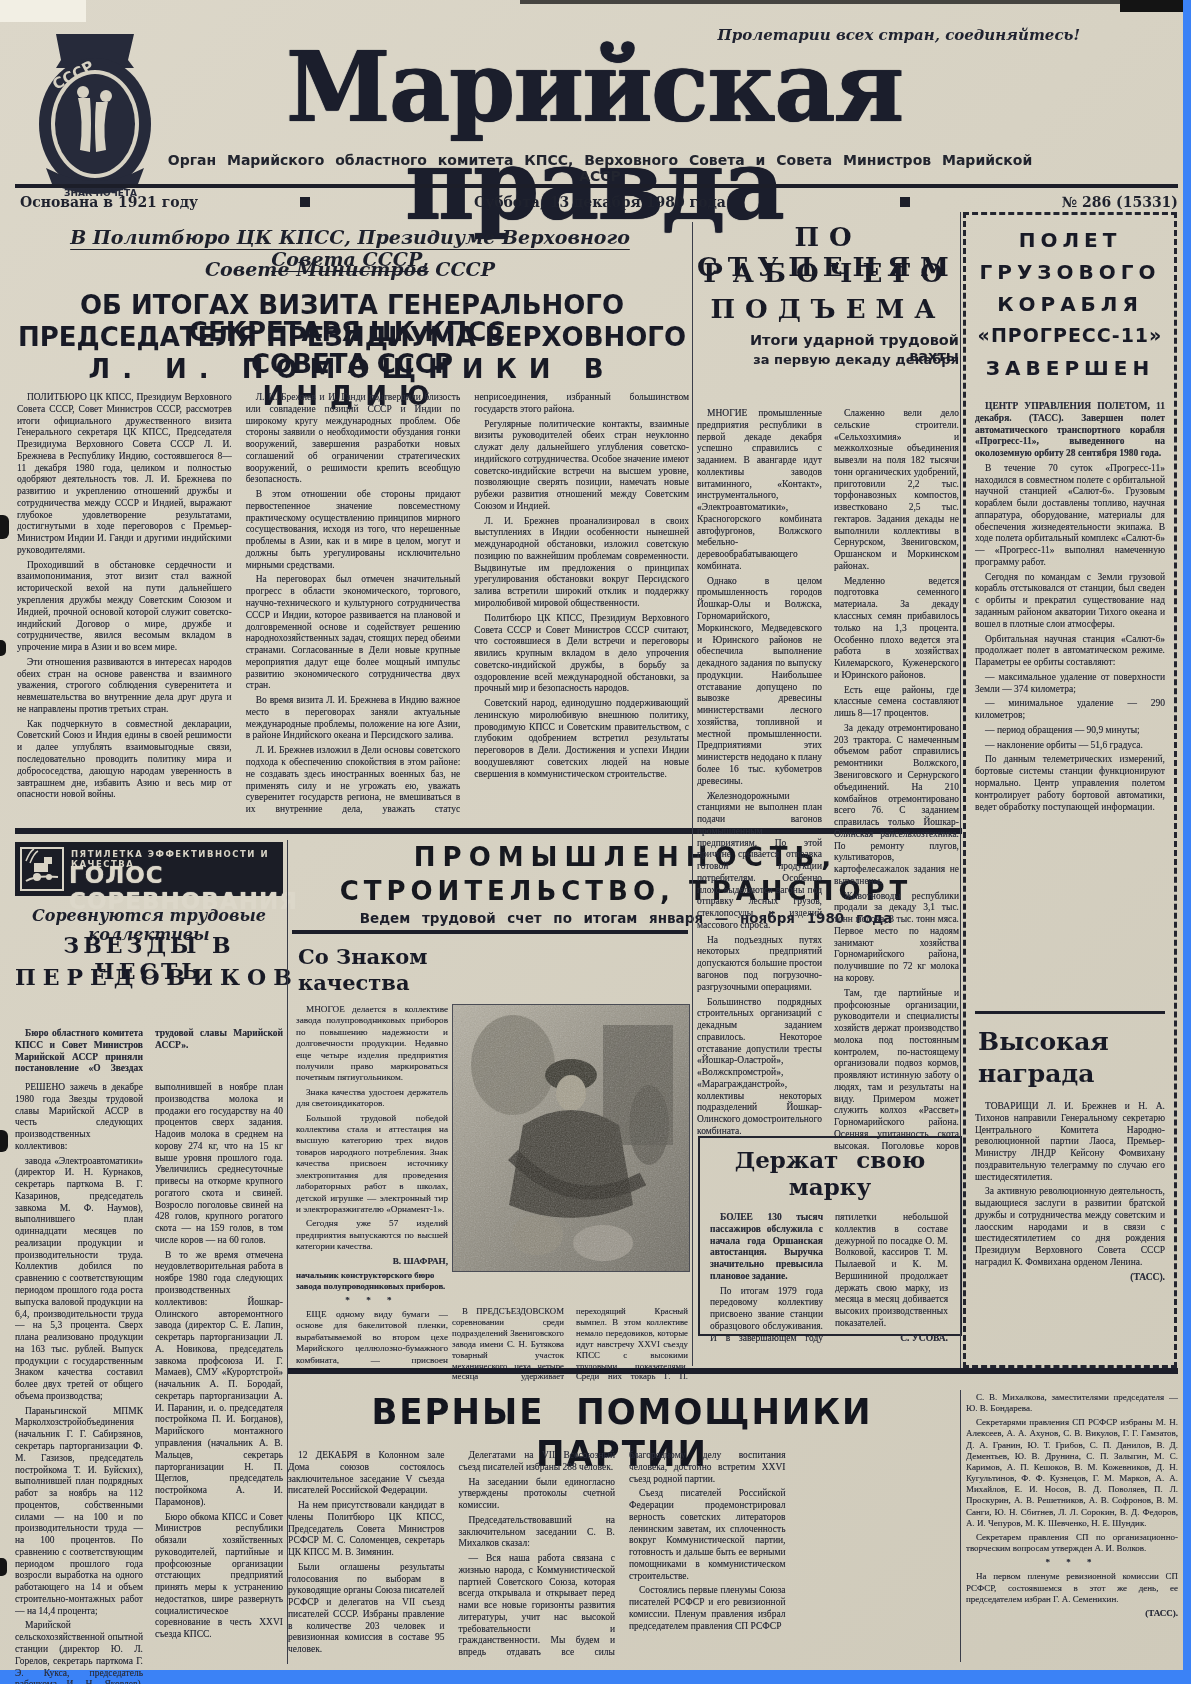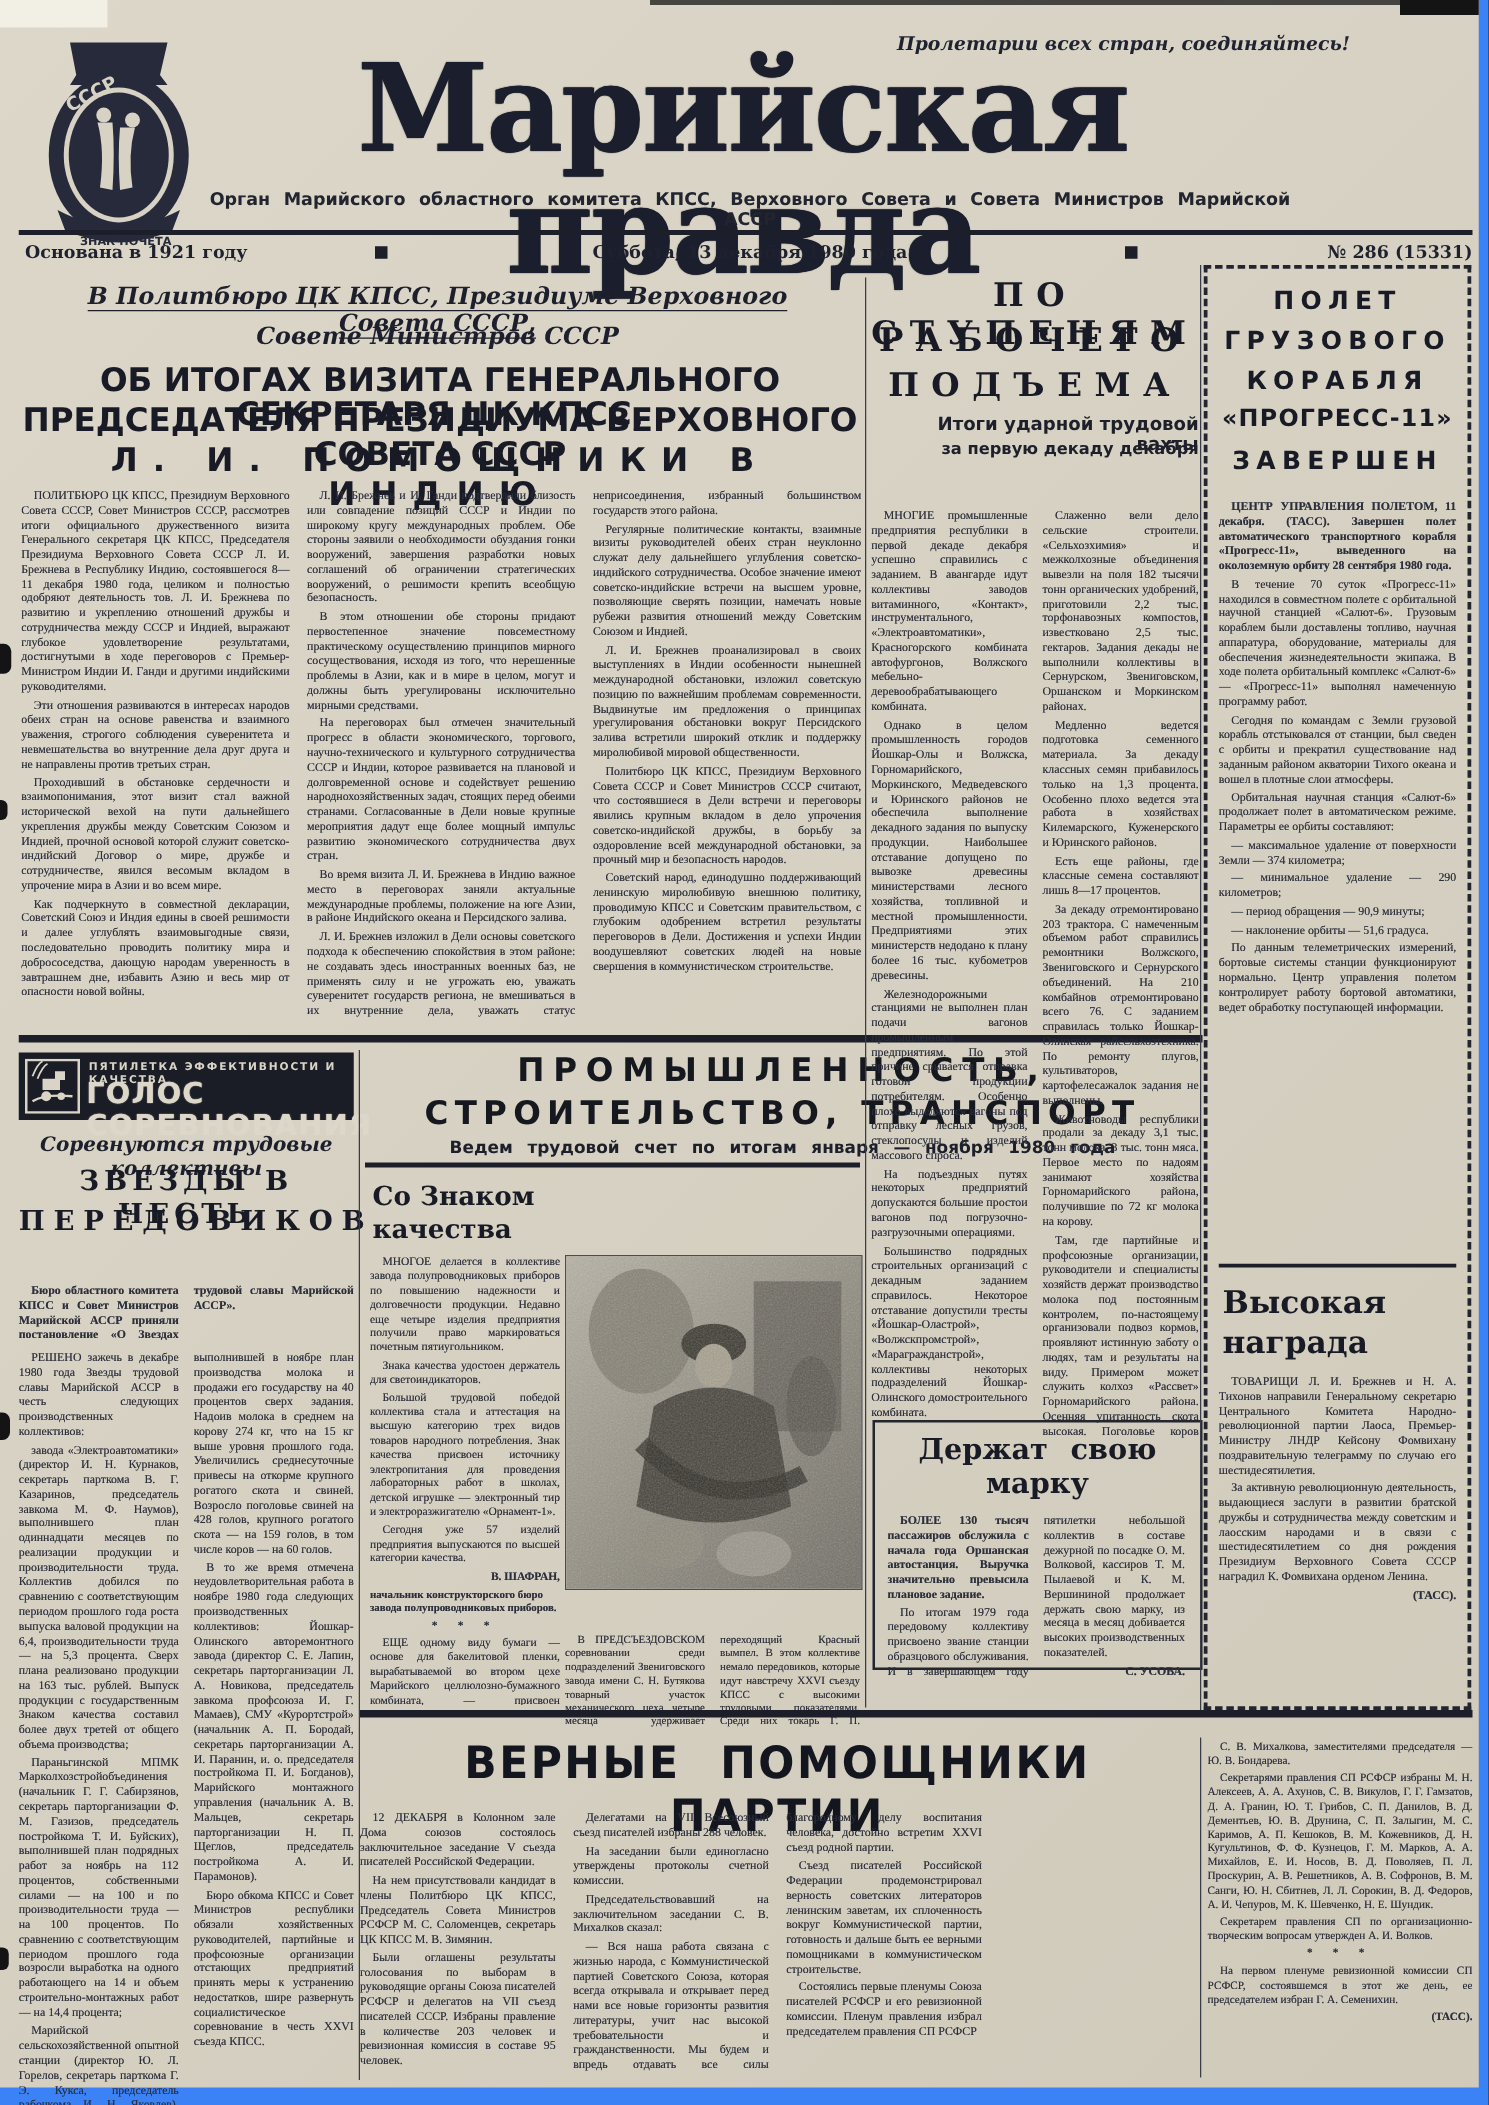--- a/index.html
+++ b/index.html
@@ -96,22 +96,22 @@
   <div class="abs sq" style="left:900px;top:197px;"></div>
   <div class="abs dateline" style="left:950px;top:194px;width:228px;text-align:right;">№ 286 (15331)</div>
 
   <div class="abs kicker" style="left:30px;top:226px;width:640px;text-decoration:underline;text-underline-offset:5px;">В Политбюро ЦК КПСС, Президиуме Верховного Совета СССР,</div>
   <div class="abs kicker" style="left:30px;top:258px;width:640px;">Совете Министров СССР</div>
   <div class="abs big-hl" style="left:16px;top:292px;width:672px;">ОБ ИТОГАХ ВИЗИТА ГЕНЕРАЛЬНОГО СЕКРЕТАРЯ ЦК КПСС,</div>
   <div class="abs big-hl" style="left:16px;top:324px;width:672px;">ПРЕДСЕДАТЕЛЯ ПРЕЗИДИУМА ВЕРХОВНОГО СОВЕТА СССР</div>
   <div class="abs big-hl" style="left:16px;top:356px;width:672px;letter-spacing:12px;">Л. И. ПОМОЩНИКИ В ИНДИЮ</div>
   <div class="abs body-text cols3" style="left:17px;top:392px;width:672px;height:430px;">
       <p class="para">ПОЛИТБЮРО ЦК КПСС, Президиум Верховного Совета СССР, Совет Министров СССР, рассмотрев итоги официального дружественного визита Генерального секретаря ЦК КПСС, Председателя Президиума Верховного Совета СССР Л. И. Брежнева в Республику Индию, состоявшегося 8—11 декабря 1980 года, целиком и полностью одобряют деятельность тов. Л. И. Брежнева по развитию и укреплению отношений дружбы и сотрудничества между СССР и Индией, выражают глубокое удовлетворение результатами, достигнутыми в ходе переговоров с Премьер-Министром Индии И. Ганди и другими индийскими руководителями.</p>
+      <p class="para">Проходивший в обстановке сердечности и взаимопонимания, этот визит стал важной исторической вехой на пути дальнейшего укрепления дружбы между Советским Союзом и Индией, прочной основой которой служит советско-индийский Договор о мире, дружбе и сотрудничестве, явился весомым вкладом в упрочение мира в Азии и во всем мире.</p>
       <p class="para">Эти отношения развиваются в интересах народов обеих стран на основе равенства и взаимного уважения, строгого соблюдения суверенитета и невмешательства во внутренние дела друг друга и не направлены против третьих стран.</p>
-      <p class="para">Проходивший в обстановке сердечности и взаимопонимания, этот визит стал важной исторической вехой на пути дальнейшего укрепления дружбы между Советским Союзом и Индией, прочной основой которой служит советско-индийский Договор о мире, дружбе и сотрудничестве, явился весомым вкладом в упрочение мира в Азии и во всем мире.</p>
       <p class="para">Как подчеркнуто в совместной декларации, Советский Союз и Индия едины в своей решимости и далее углублять взаимовыгодные связи, последовательно проводить политику мира и добрососедства, дающую народам уверенность в завтрашнем дне, избавить Азию и весь мир от опасности новой войны.</p>
       <p class="para">Л. И. Брежнев и И. Ганди подтвердили близость или совпадение позиций СССР и Индии по широкому кругу международных проблем. Обе стороны заявили о необходимости обуздания гонки вооружений, завершения разработки новых соглашений об ограничении стратегических вооружений, о решимости крепить всеобщую безопасность.</p>
       <p class="para">В этом отношении обе стороны придают первостепенное значение повсеместному практическому осуществлению принципов мирного сосуществования, исходя из того, что нерешенные проблемы в Азии, как и в мире в целом, могут и должны быть урегулированы исключительно мирными средствами.</p>
       <p class="para">На переговорах был отмечен значительный прогресс в области экономического, торгового, научно-технического и культурного сотрудничества СССР и Индии, которое развивается на плановой и долговременной основе и содействует решению народнохозяйственных задач, стоящих перед обеими странами. Согласованные в Дели новые крупные мероприятия дадут еще более мощный импульс развитию экономического сотрудничества двух стран.</p>
       <p class="para">Во время визита Л. И. Брежнева в Индию важное место в переговорах заняли актуальные международные проблемы, положение на юге Азии, в районе Индийского океана и Персидского залива.</p>
       <p class="para">Л. И. Брежнев изложил в Дели основы советского подхода к обеспечению спокойствия в этом районе: не создавать здесь иностранных военных баз, не применять силу и не угрожать ею, уважать суверенитет государств региона, не вмешиваться в их внутренние дела, уважать статус неприсоединения, избранный большинством государств этого района.</p>
       <p class="para">Регулярные политические контакты, взаимные визиты руководителей обеих стран неуклонно служат делу дальнейшего углубления советско-индийского сотрудничества. Особое значение имеют советско-индийские встречи на высшем уровне, позволяющие сверять позиции, намечать новые рубежи развития отношений между Советским Союзом и Индией.</p>
       <p class="para">Л. И. Брежнев проанализировал в своих выступлениях в Индии особенности нынешней международной обстановки, изложил советскую позицию по важнейшим проблемам современности. Выдвинутые им предложения о принципах урегулирования обстановки вокруг Персидского залива встретили широкий отклик и поддержку миролюбивой мировой общественности.</p>
       <p class="para">Политбюро ЦК КПСС, Президиум Верховного Совета СССР и Совет Министров СССР считают, что состоявшиеся в Дели встречи и переговоры явились крупным вкладом в дело упрочения советско-индийской дружбы, в борьбу за оздоровление всей международной обстановки, за прочный мир и безопасность народов.</p>
       <p class="para">Советский народ, единодушно поддерживающий ленинскую миролюбивую внешнюю политику, проводимую КПСС и Советским правительством, с глубоким одобрением встретил результаты переговоров в Дели. Достижения и успехи Индии воодушевляют советских людей на новые свершения в коммунистическом строительстве.</p>

